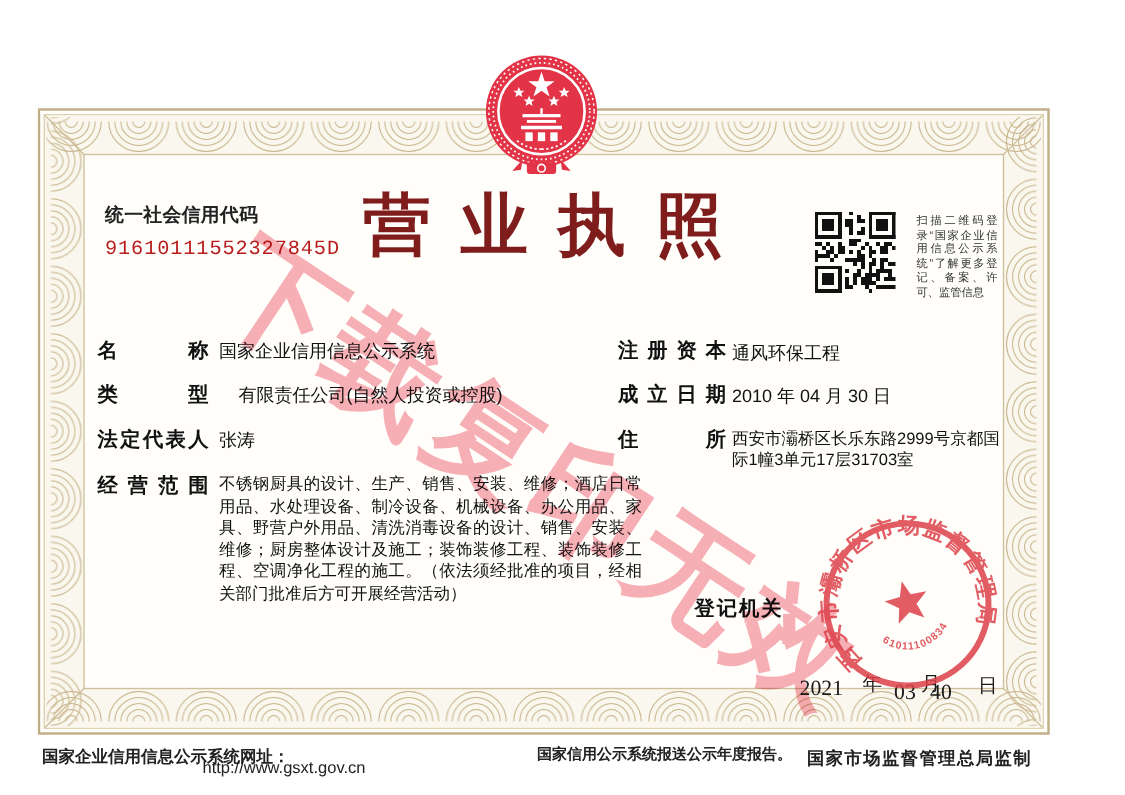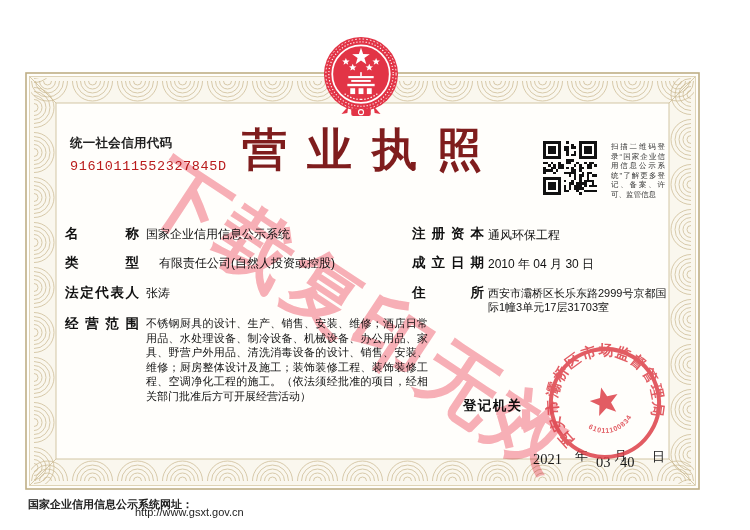--- a/index.html
+++ b/index.html
@@ -370,16 +370,18 @@
     </div>
 
   </div>
 
   <div class="watermark">下载复印无效</div>
 
   <div class="footer">
     <div class="foot-left">国家企业信用信息公示系统网址：</div>
     <div class="foot-url">http://www.gsxt.gov.cn</div>
     <div class="foot-mid">
-    </div>
+      <div>国家信用公示系统报送公示年度报告。</div>
+    </div>
+    <div class="foot-right">国家市场监督管理总局监制</div>
   </div>
 
 </div>
 
 </body></html>

